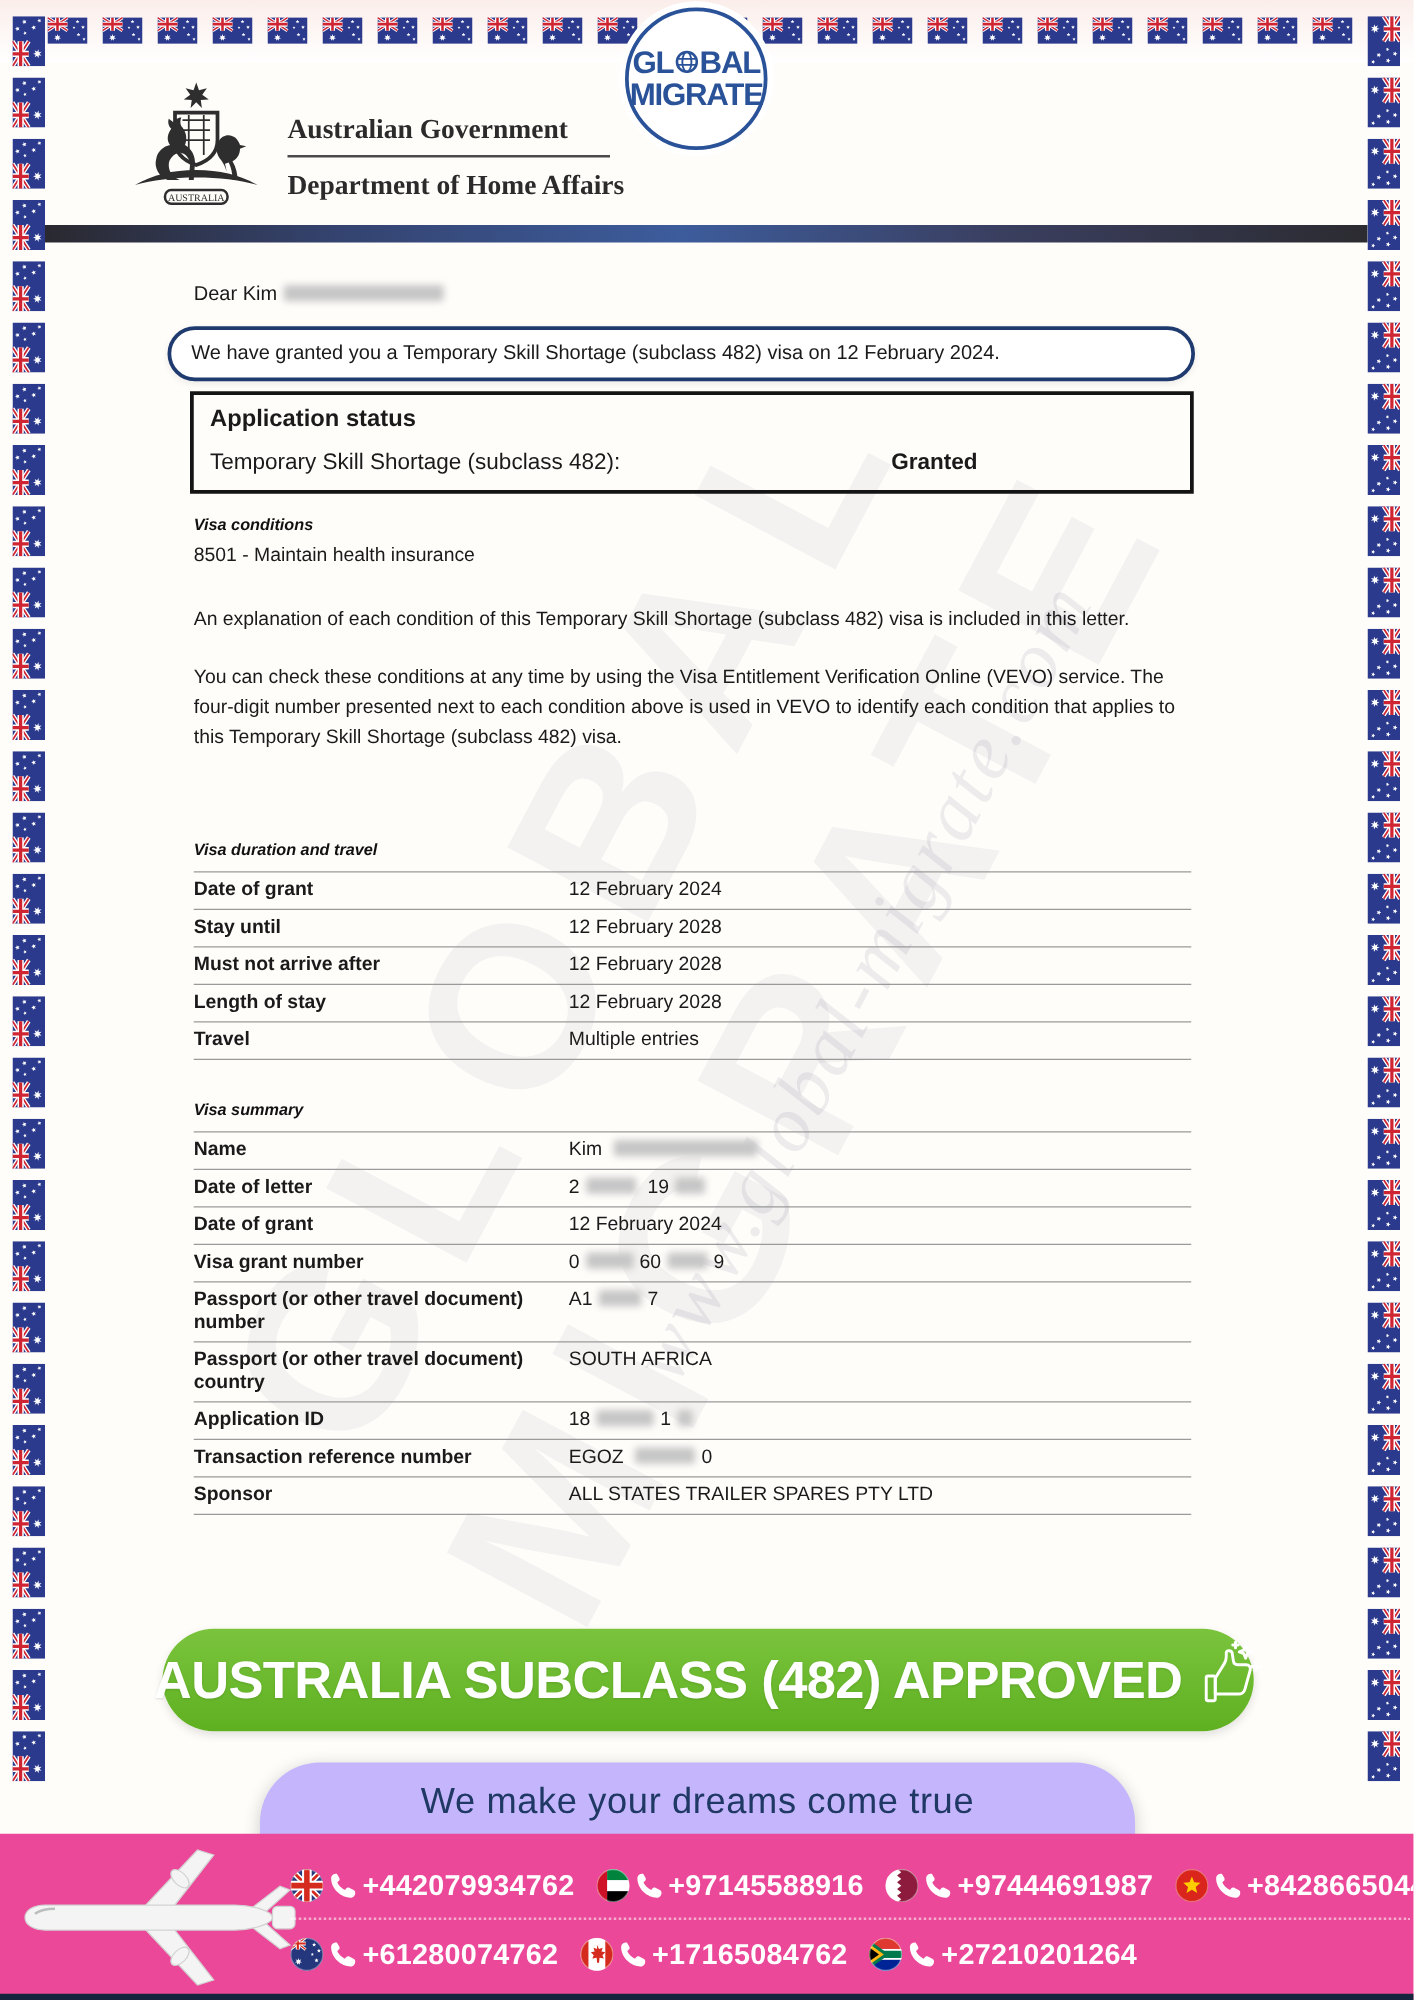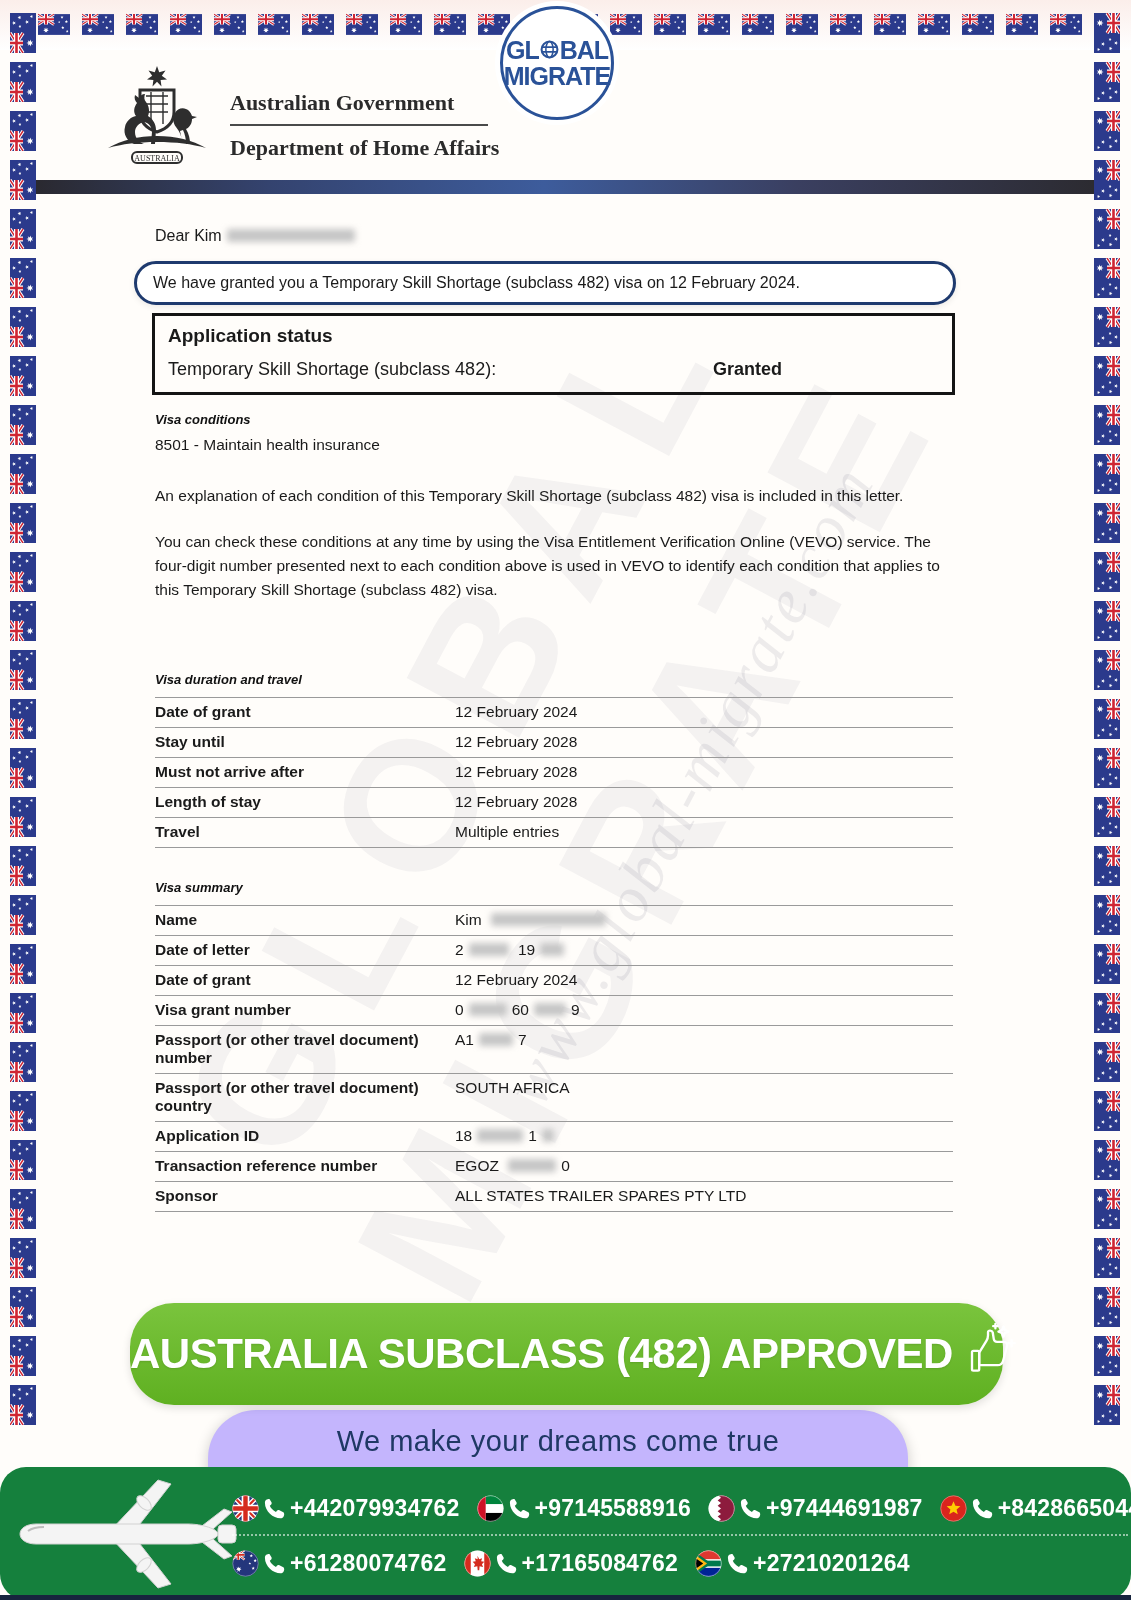--- a/index.html
+++ b/index.html
@@ -56,32 +56,32 @@
   #visa-conditions{top:412px;}
   .cond-line{font-size:15.5px;margin-bottom:30px;}
   .para{font-size:15.5px;line-height:1.55;margin-bottom:22px;}
   #duration{top:672px;}
   #summary{top:880px;}
   .vtable{width:798px;border-bottom:1.5px solid #9a9a9a;margin-top:10px;}
   .vrow{display:flex;border-top:1.5px solid #9a9a9a;padding:5px 0 6px;font-size:15.5px;}
   .vlabel{width:300px;font-weight:bold;padding-right:10px;box-sizing:border-box;}
   .vvalue{flex:1;}
   
-  .banner{position:absolute;left:130px;top:1303px;width:873px;height:102px;border-radius:44px;
-        background:linear-gradient(#7ac43d,#5fb021);display:flex;align-items:center;justify-content:flex-start;
+  .banner{position:absolute;left:130px;top:1303px;width:873px;height:82px;border-radius:44px;
+        background:linear-gradient(#7ac43d,#5fb021);display:flex;align-items:center;justify-content:center;
         gap:10px;z-index:2;box-shadow:0 3px 8px rgba(0,0,0,0.12);}
   .banner-text{color:#fff;font-size:42px;font-weight:bold;white-space:nowrap;letter-spacing:-0.5px;
         text-shadow:0 1px 2px rgba(0,0,0,0.12);}
   .banner svg{width:54px;height:54px;margin-top:-10px;flex:none;}
   .tagline-pill{position:absolute;left:208px;top:1410px;width:700px;height:110px;background:#c4b5fd;
         border-radius:48px;box-shadow:0 3px 14px rgba(0,0,0,0.2);z-index:1;display:flex;
         justify-content:center;box-sizing:border-box;padding-top:15px;}
   .tagline-text{font-size:29px;color:#1f3864;letter-spacing:0.5px;font-weight:500;}
   
-  .footer{position:absolute;left:0;top:1467px;width:1131px;height:133px;background:#15803d;z-index:2;border-radius:26px;}
+  .footer{position:absolute;left:0;top:1467px;width:1131px;height:133px;background:#ec4899;z-index:2;}
   .footer::after{content:"";position:absolute;bottom:0;left:0;width:100%;height:5px;background:#17243e;}
   .plane{position:absolute;left:12px;top:6px;width:235px;height:122px;}
   .phones{position:absolute;left:232px;top:20px;width:896px;}
   .phone-row{display:flex;align-items:center;gap:17px;height:42px;}
   .phone-sep{border-top:2px dotted rgba(255,255,255,0.55);margin:5px 0 6px;width:896px;}
   .phone-item{display:flex;align-items:center;gap:3px;color:#ffffff;font-size:23px;font-weight:bold;
         letter-spacing:0.2px;white-space:nowrap;}
   .phone-item .cflag svg{width:27px;height:27px;display:block;}
   .phone-item .picon svg{width:25px;height:25px;display:block;}
 </style>

